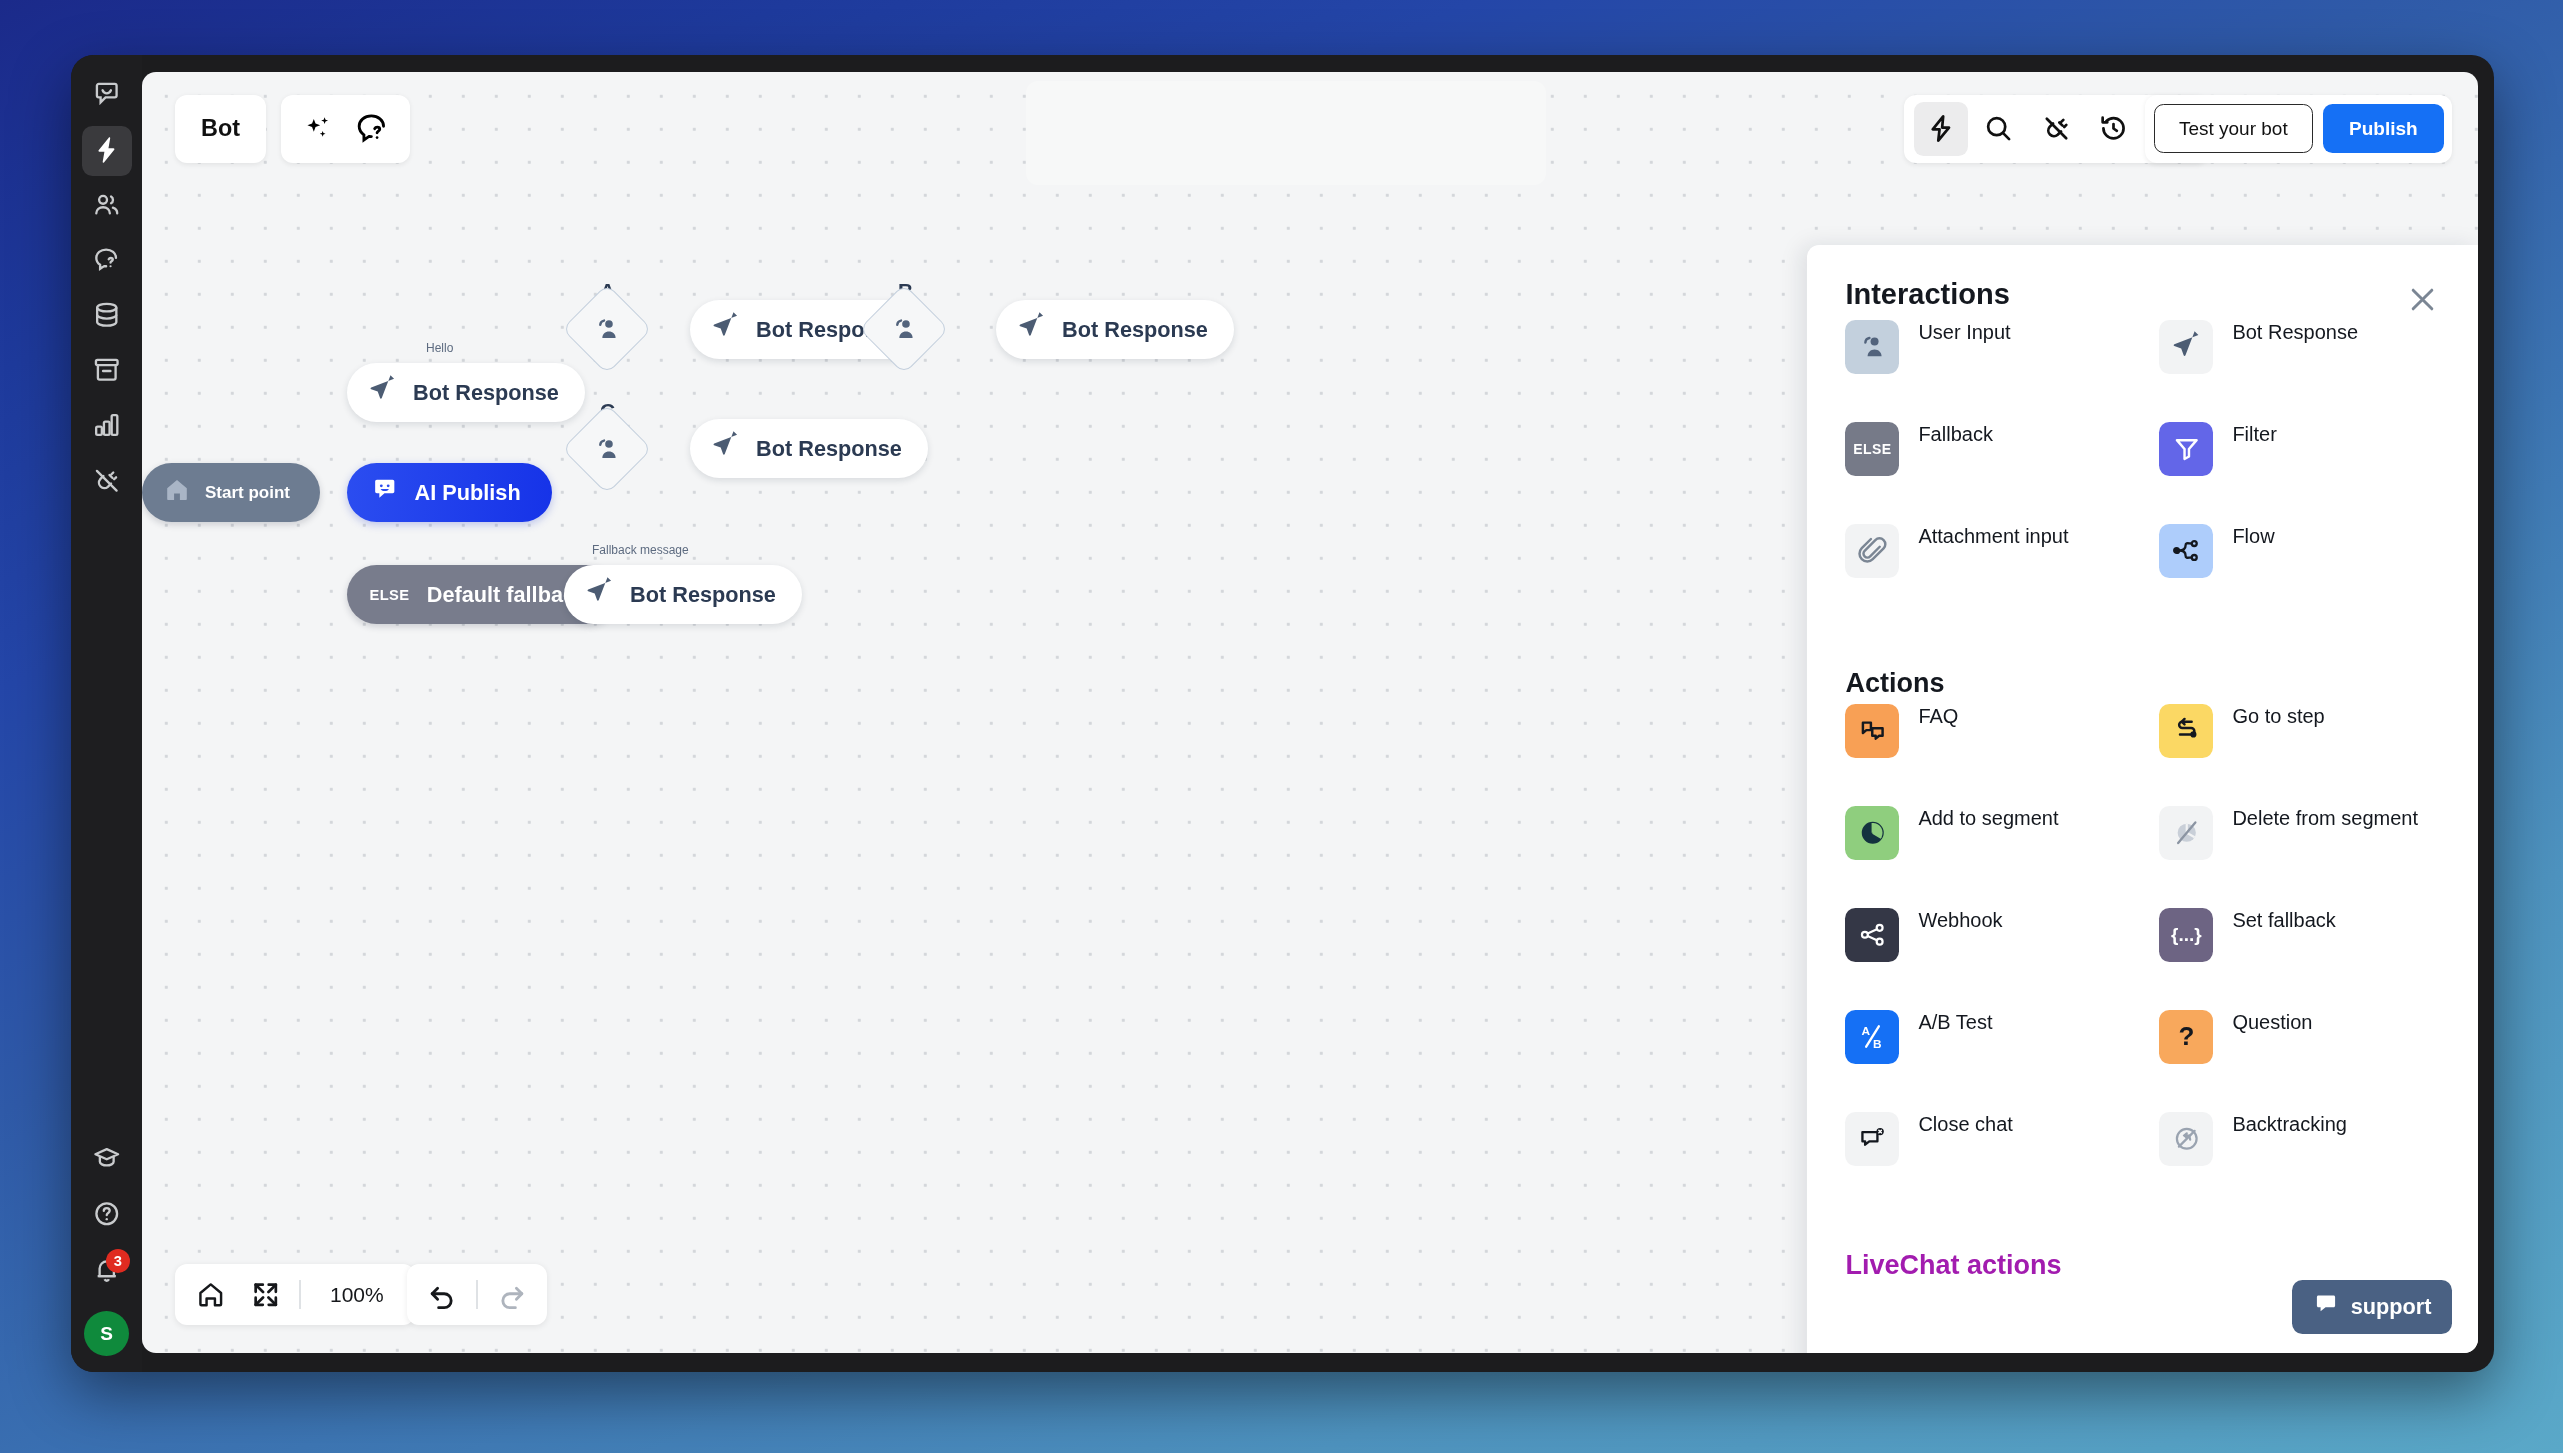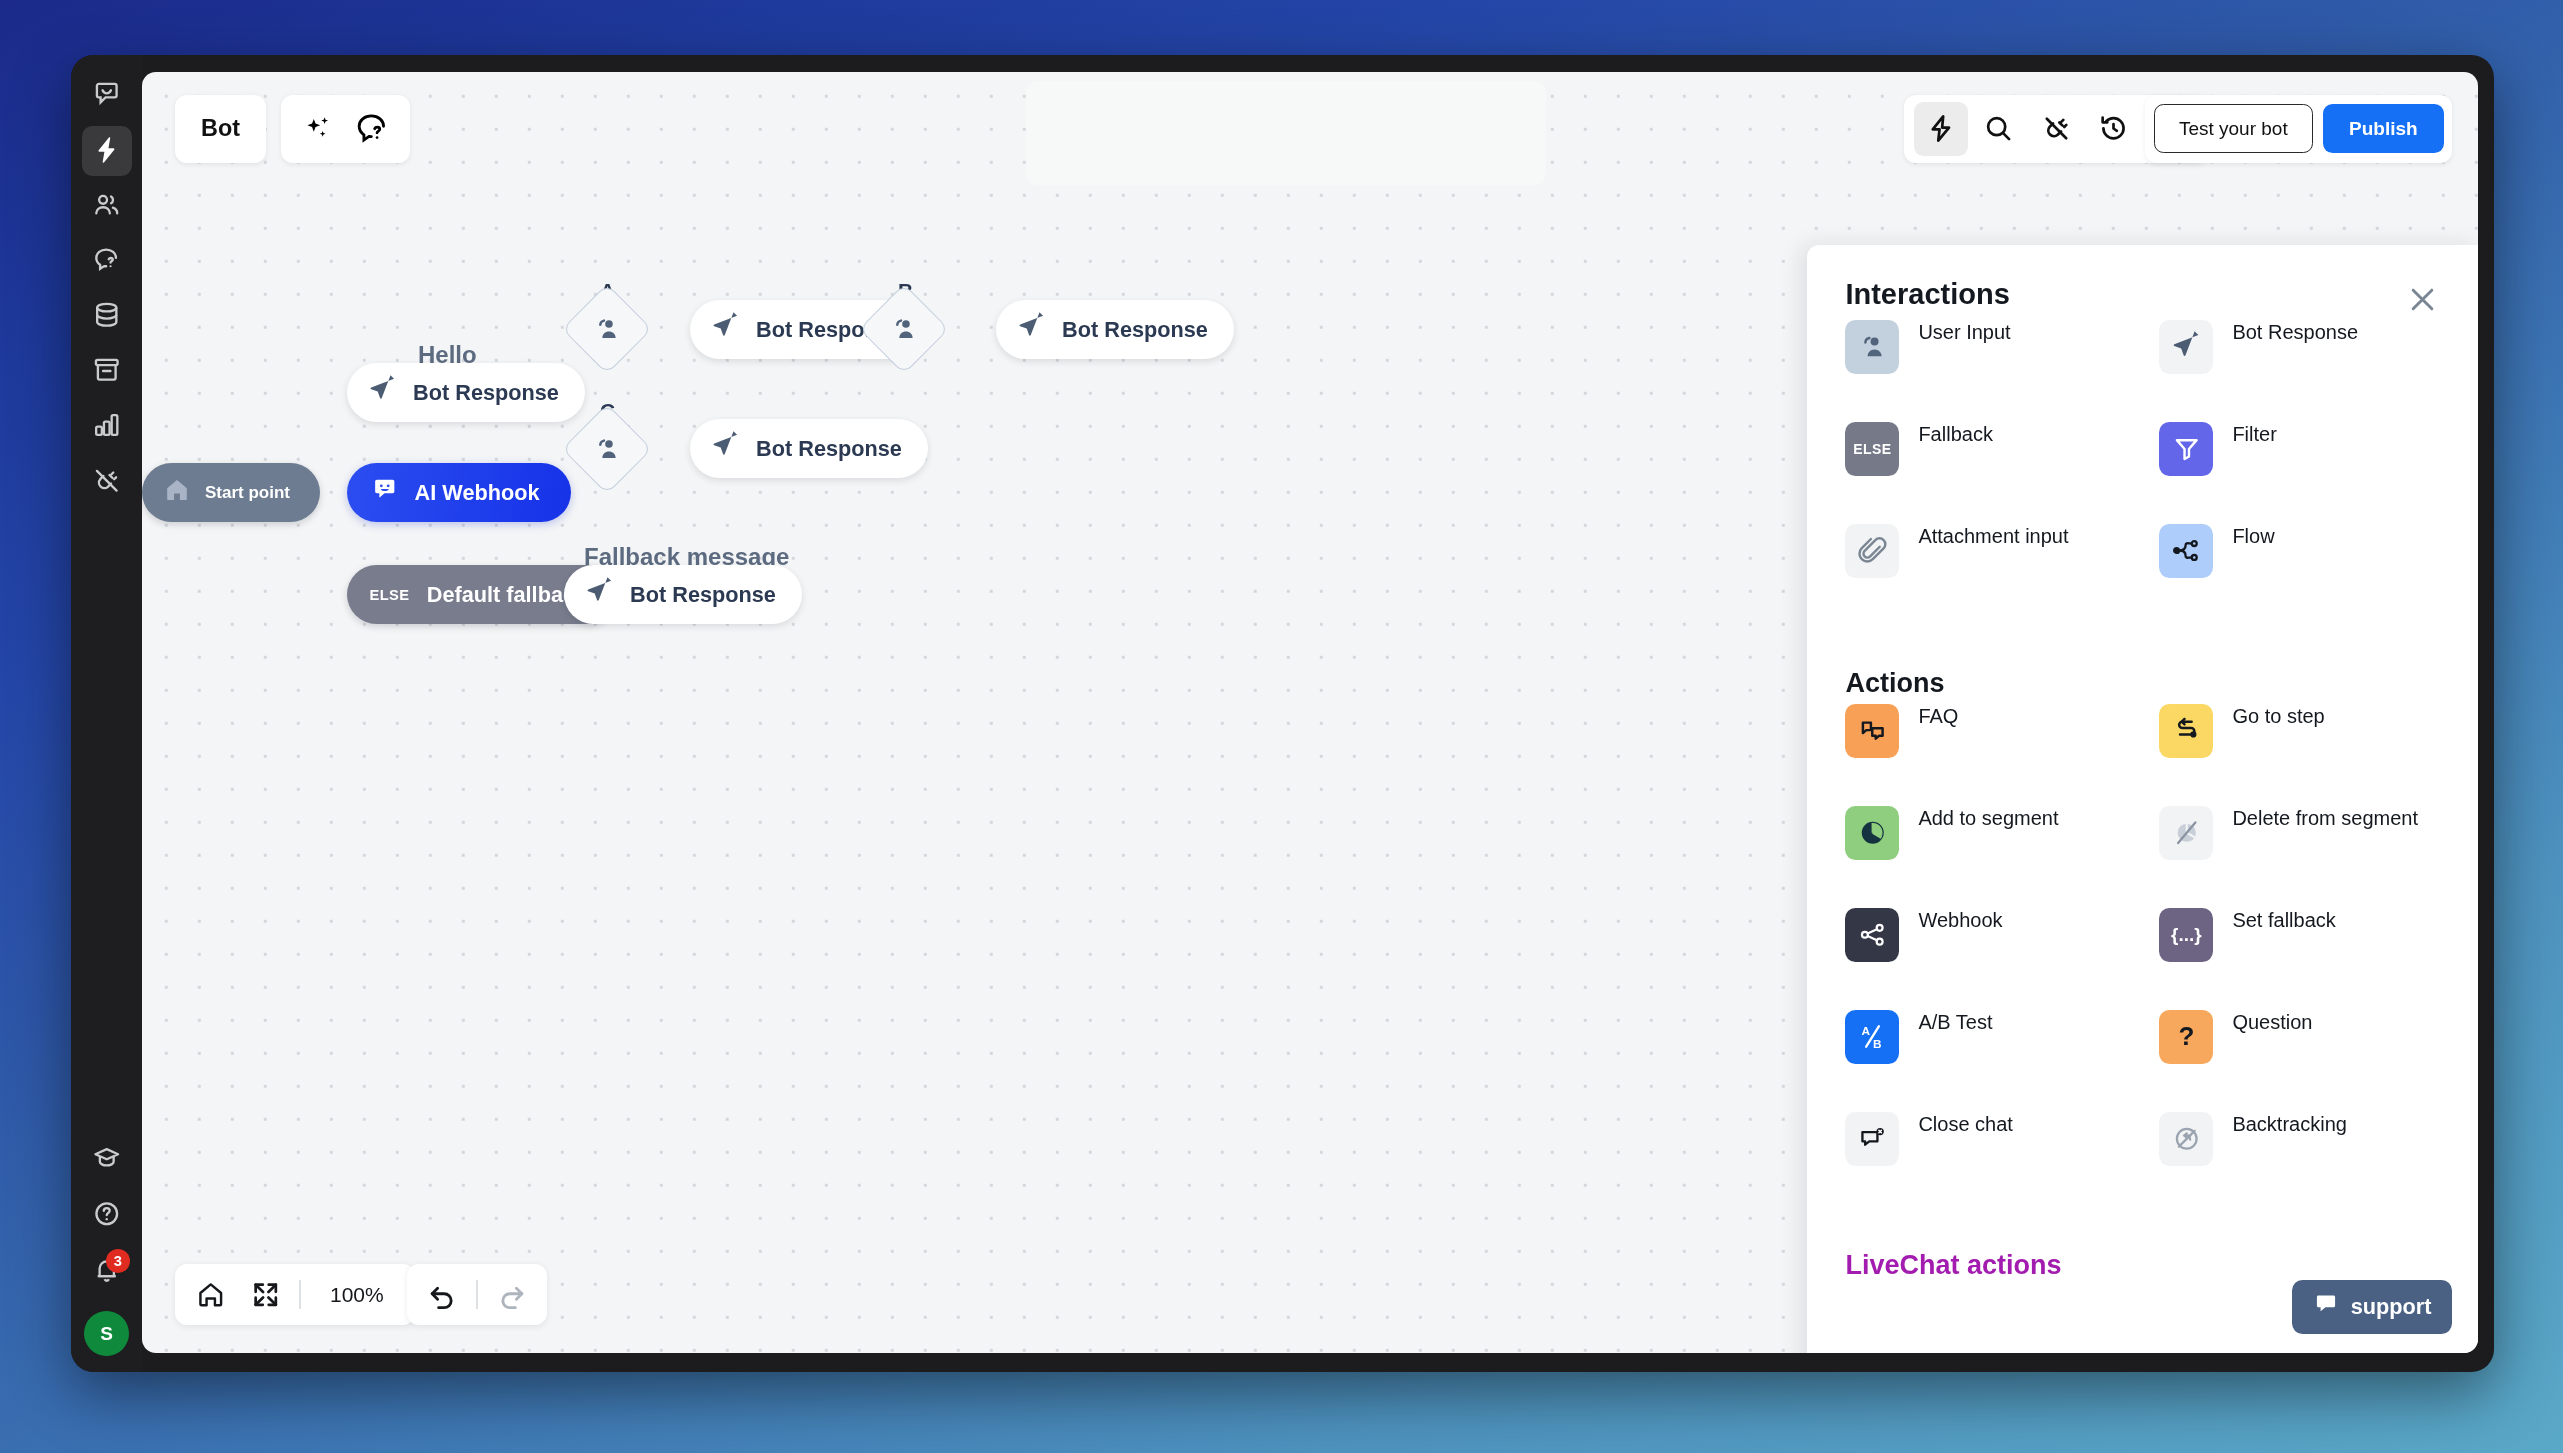--- a/index.html
+++ b/index.html
@@ -135,22 +135,22 @@
   .else-tag { font-size: 14.7px; font-weight: bold; letter-spacing: 0.4px; }
   .node-diamond {
     position: absolute; width: 64px; height: 64px;
     border: 1.7px solid #c3cfdd; background: #f6f7f8;
     border-radius: 10.4px; transform: rotate(45deg);
     display: flex; align-items: center; justify-content: center;
     cursor: pointer;
   }
   .node-diamond > span { transform: rotate(-45deg); display: flex; }
   .node-label {
-    position: absolute; font-size: 24px; color: #5d6b80;
-    font-weight: 700; white-space: nowrap;
+    position: absolute; font-size: 12px; color: #5d6b80;
+    font-weight: 400; white-space: nowrap; margin-left: 8px;
   }
   .branch-letter {
     position: absolute; font-size: 21px; color: #2b3a52;
     font-weight: 600;
   }
   
   .bottom-bar {
     position: absolute; bottom: 28px;
     background: #fff; border-radius: 12px; height: 61px;
     box-shadow: 0 1.7px 6px rgba(0,0,0,.08);
@@ -430,21 +430,21 @@
 
     <div class="node node-ai" style="left:205px; top:391px;">
       <span>
         <svg width="29.5" height="29.5" viewBox="0 0 24 24" fill="#fff">
           <path d="M4.2 5.3c0-.8.6-1.4 1.4-1.4h12.8c.8 0 1.4.6 1.4 1.4v8.2c0 .8-.6 1.4-1.4 1.4h-6.6l-4.2 3.6v-3.6H5.6c-.8 0-1.4-.6-1.4-1.4z"></path>
           <circle cx="9.2" cy="8.8" r="1.15" fill="#2b4df0"></circle>
           <circle cx="14.8" cy="8.8" r="1.15" fill="#2b4df0"></circle>
           <path d="M8.6 11.3c.8 1.2 2 1.8 3.4 1.8s2.6-.6 3.4-1.8z" fill="#2b4df0"></path>
         </svg>
       </span>
-      <span>AI Webhook</span>
+      <span>AI Publish</span>
     </div>
 
     <div class="node node-fallback" style="left:205px; top:493px;">
       <span class="else-tag">ELSE</span>
       <span>Default fallback</span>
     </div>
 
     <div class="node-label" style="left:442px; top:471px;">Fallback message</div>
 
     <div class="node node-pill" style="left:422px; top:493px;">

